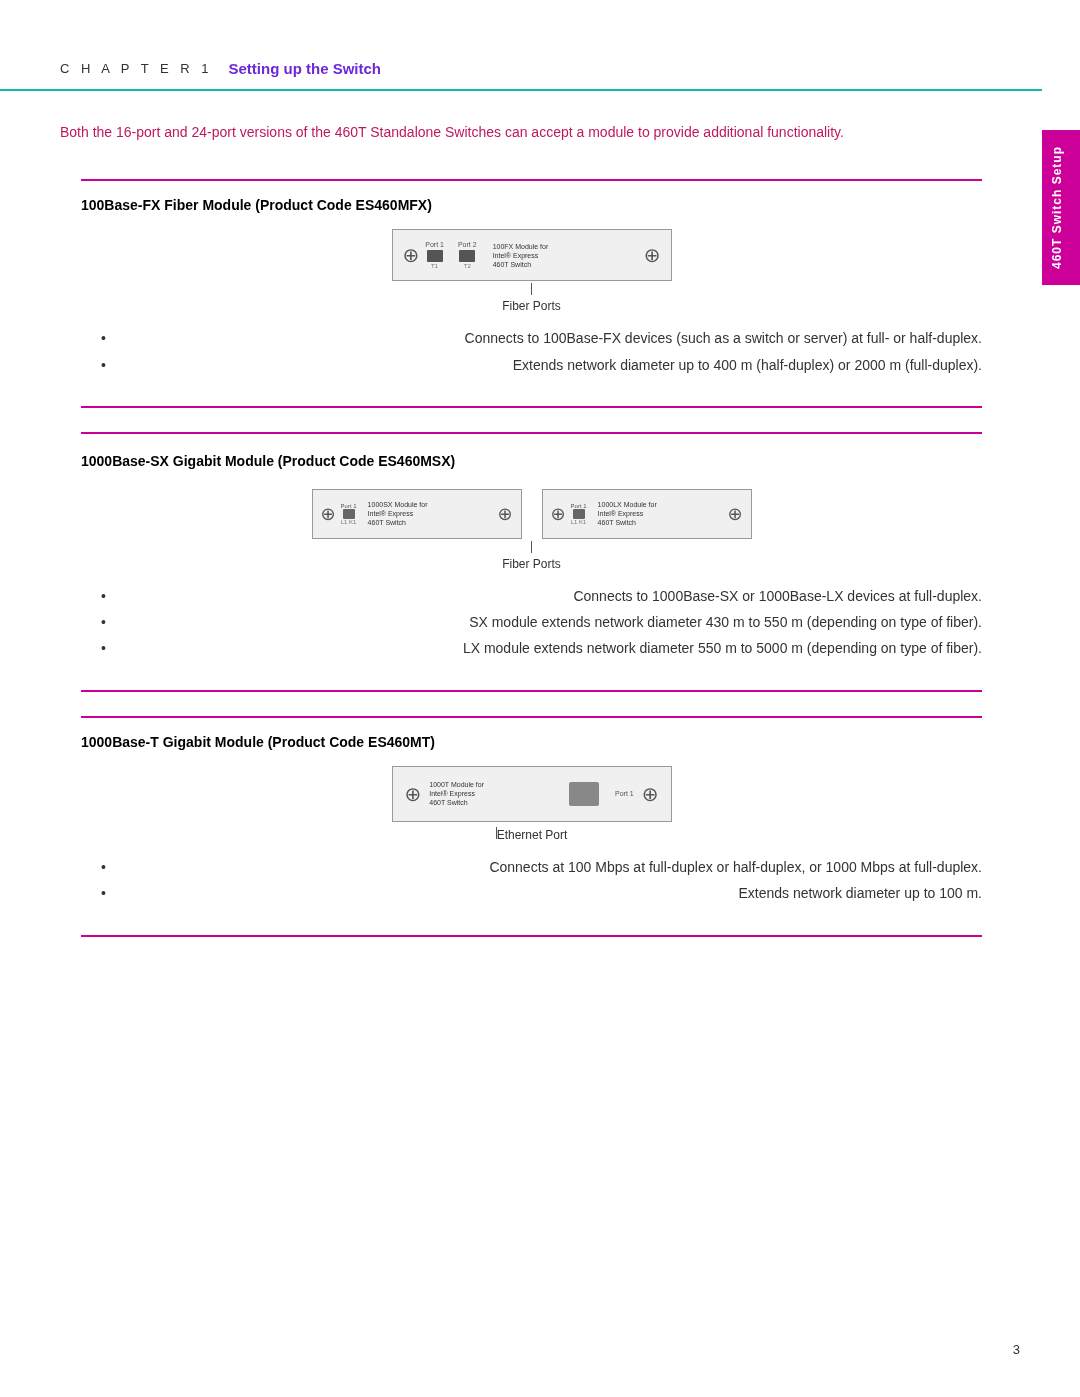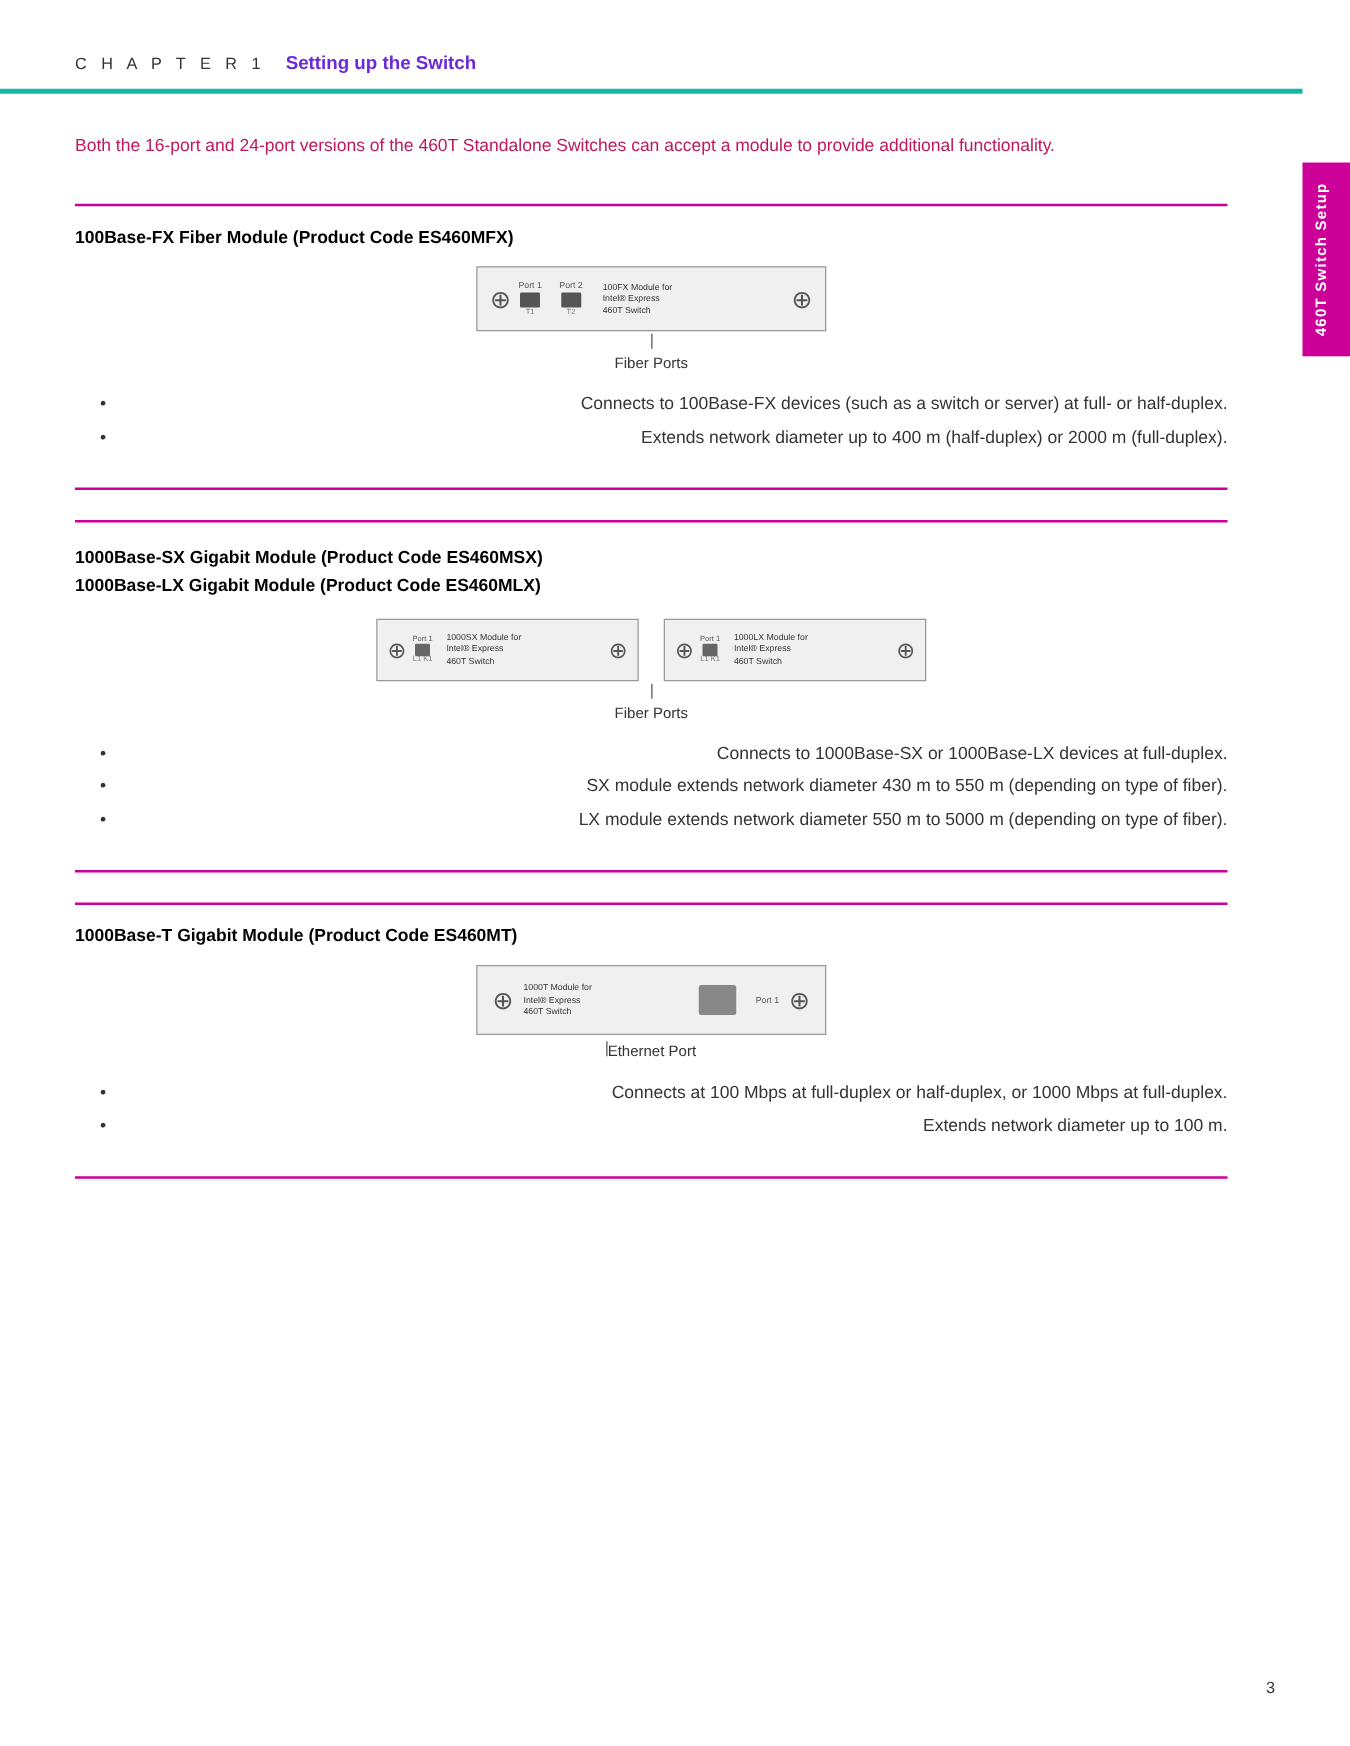--- a/index.html
+++ b/index.html
@@ -35,22 +35,22 @@
       text-orientation: mixed;
       transform: rotate(180deg);
       padding: 16px 8px;
       letter-spacing: 1px;
       z-index: 10;
       line-height: 1.3;
     }
 
     
     .chapter-header {
-      padding: 42px 60px 0 60px;
-      border-bottom: 4px solid #14b8a6;
+      padding: 60px 60px 0 60px;
+      border-bottom: 2px solid #14b8a6;
       margin-right: 38px;
       padding-bottom: 12px;
     }
 
     .chapter-line {
       display: flex;
       align-items: center;
       gap: 0;
     }
 
@@ -150,20 +150,21 @@
       color: #333;
     }
 
     
     .section-block {
       border-top: 2px solid #cc0099;
       padding-top: 16px;
       padding-bottom: 16px;
       border-bottom: 2px solid #cc0099;
       margin-bottom: 24px;
+      margin-left: 21px;
     }
 
   </style>
 </head>
 <body>
 
 <div class="page-container">
 
   <div class="side-tab">
     <span>460T Switch Setup</span>
@@ -221,21 +222,20 @@
 
       <ul class="bullet-list">
         <li>Connects to 100Base-FX devices (such as a switch or server) at full- or half-duplex.</li>
         <li>Extends network diameter up to 400 m (half-duplex) or 2000 m (full-duplex).</li>
       </ul>
     </div>
 
     <div class="section-block">
       <div class="section-header-double">
         <div>1000Base-SX Gigabit Module (Product Code ES460MSX)</div>
-        <div>1000Base-LX Gigabit Module (Product Code ES460MLX)</div>
       </div>
 
       <div class="diagram-wrapper">
         <div style="display:flex; gap:20px; align-items:flex-start; justify-content:center;">
 
           <div style="display:flex; flex-direction:column; align-items:center;">
             <div style="border:1px solid #999; background:#f0f0f0; display:flex; align-items:center; padding:4px 8px; gap:5px; min-width:210px; height:50px;">
               <span style="font-size:18px; color:#555;">⊕</span>
               <div style="display:flex; gap:2px;">
                 <div style="display:flex; flex-direction:column; align-items:center;">

